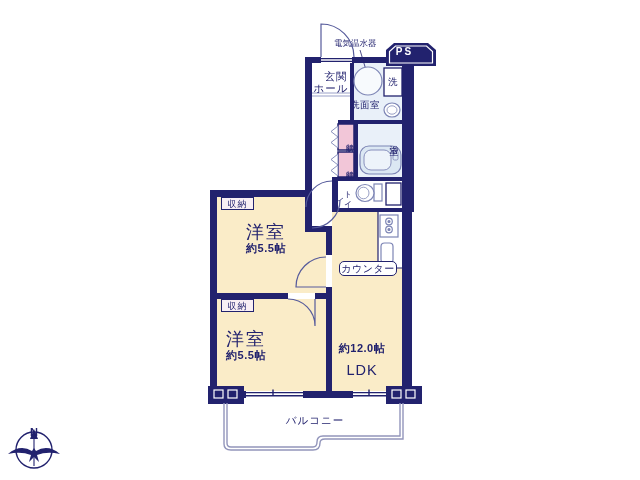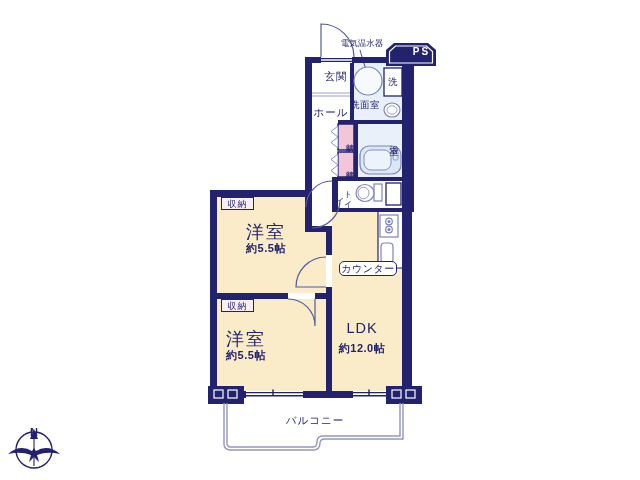--- a/index.html
+++ b/index.html
@@ -7,35 +7,35 @@
     position:relative;width:640px;height:480px;background:#ffffff;overflow:hidden;
     font-family:"Liberation Sans","DejaVu Sans",sans-serif;
     color:#22226e;
   }
   #plan-svg{position:absolute;left:0;top:0;}
   .lbl{position:absolute;line-height:1.15;text-align:center;color:#22226e;white-space:nowrap;}
   .lbl-v{position:absolute;writing-mode:vertical-rl;text-orientation:upright;line-height:1;
          text-align:center;color:#22226e;letter-spacing:1px;}
   .room-name{font-size:18px;letter-spacing:2px;}
   .room-size{font-size:11px;letter-spacing:0.5px;font-weight:bold;}
-  .ldk-name{font-size:14.5px;letter-spacing:1px;}
+  .ldk-name{font-size:14.5px;letter-spacing:1px;margin-top:42px;}
   .small{font-size:10.5px;letter-spacing:1px;}
   .tiny{font-size:9.5px;letter-spacing:0.5px;}
   .closet-box{
     position:absolute;width:33px;height:13px;background:#f8eff4;border:1.5px solid #22226e;
     font-size:9px;text-align:center;line-height:13px;letter-spacing:1px;color:#22226e;box-sizing:border-box;
   }
   .counter-box{
     position:absolute;left:339px;top:261px;width:58px;height:15px;background:#ffffff;
     border:1.2px solid #22226e;border-radius:5px;font-size:10px;line-height:13px;
     text-align:center;color:#22226e;box-sizing:border-box;letter-spacing:0.5px;
   }
   .ps-label{position:absolute;left:392px;top:46px;width:25px;text-align:center;
-    color:#ffffff;font-size:10px;font-weight:bold;letter-spacing:2px;padding-left:17px;}
-  .heater-label{position:absolute;left:334px;top:38px;width:56px;text-align:center;
+    color:#ffffff;font-size:10px;font-weight:bold;letter-spacing:2px;}
+  .heater-label{position:absolute;left:334px;top:38px;width:56px;
     font-size:8.5px;color:#22226e;letter-spacing:0px;}
   .north-label{position:absolute;left:27px;top:426px;width:14px;text-align:center;
     font-size:11px;font-weight:bold;color:#22226e;}
   .watermark{position:absolute;left:58px;top:448px;font-size:16px;font-weight:bold;
     color:#b2b0c4;letter-spacing:1px;}
 </style>
 </head>
 <body>
 
 <div id="canvas">
@@ -154,21 +154,21 @@
 
     <g>
       <circle cx="34" cy="450" r="18" fill="none" stroke="#22226e" stroke-width="1.4"></circle>
       <line x1="34" y1="466" x2="34" y2="434" stroke="#22226e" stroke-width="1.1"></line>
       <polygon points="34,429 30,439 38,439" fill="#22226e"></polygon>
       <path d="M8,454 Q20,444 32,451 L34,448 L36,451 Q48,444 60,454 Q47,451 37,455 L39,462 L34,457 L29,462 L31,455 Q21,451 8,454 Z" fill="#22226e"></path>
     </g>
   </svg>
 
   <div class="lbl small" style="left:312px;top:70px;width:48px;">玄関</div>
-  <div class="lbl small" style="left:303px;top:106px;width:56px;">ホール</div>
+  <div class="lbl small" style="left:303px;top:82px;width:56px;">ホール</div>
   <div class="lbl tiny" style="left:343px;top:100px;width:44px;">洗面室</div>
   <div class="lbl tiny" style="left:386px;top:77px;width:14px;">洗</div>
 
   <div class="lbl-v" style="left:340px;top:127px;width:13px;height:21px;font-size:8px;">収納</div>
   <div class="lbl-v" style="left:340px;top:154px;width:13px;height:21px;font-size:8px;">収納</div>
   <div class="lbl-v" style="left:385px;top:126px;width:13px;height:26px;font-size:9px;">浴室</div>
   <div class="lbl-v" style="left:340px;top:182px;width:11px;height:26px;font-size:8px;">トイレ</div>
 
   <div class="closet-box" style="left:221px;top:197px;">収納</div>
   <div class="closet-box" style="left:221px;top:299px;">収納</div>

